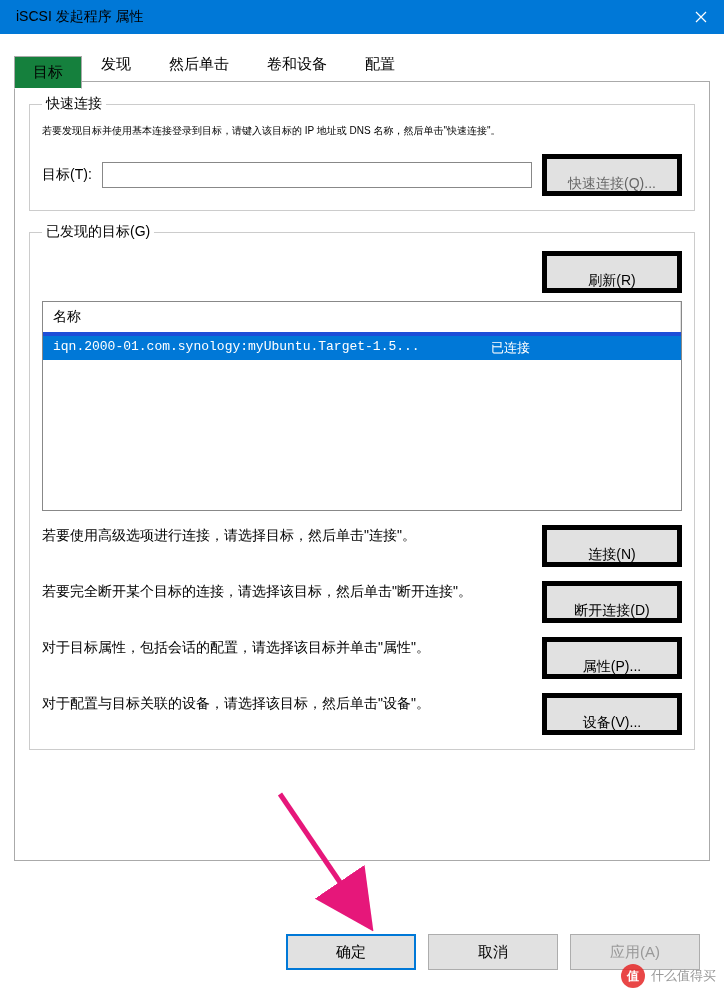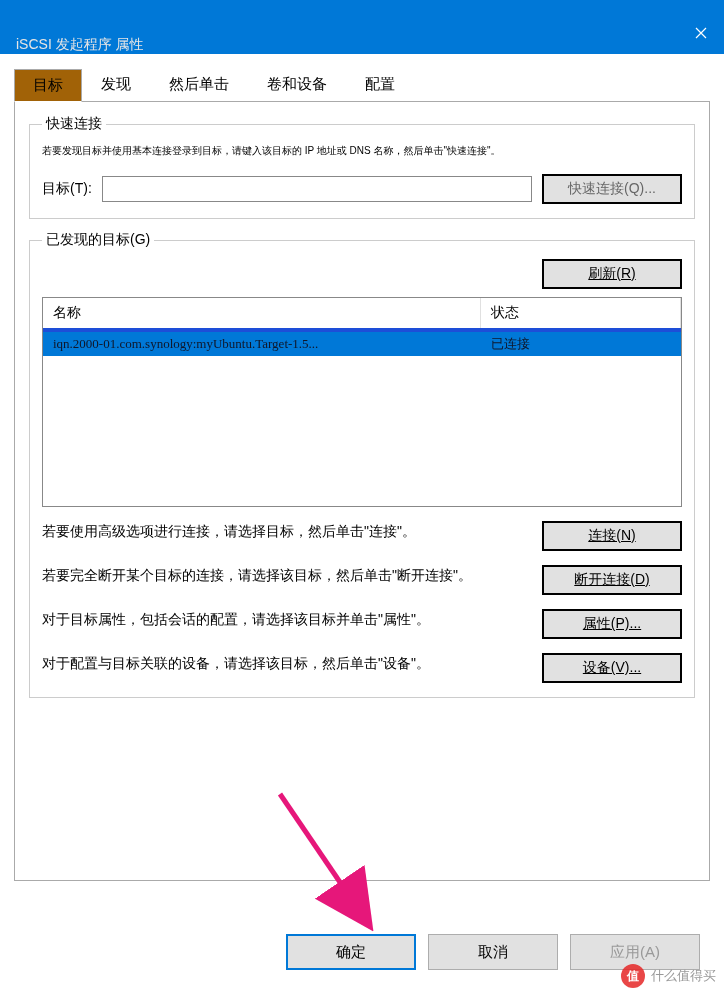--- a/index.html
+++ b/index.html
@@ -7,24 +7,24 @@
       font-family: "Microsoft YaHei", "SimSun", sans-serif;
       font-size: 13px;
       background: #fff;
       width: 724px;
       height: 994px;
       overflow: hidden;
       position: relative;
     }
     .titlebar {
       background: #0078d7;
-      color: #e5e5e5;
-      height: 54px;
-      display: flex;
-      align-items: flex-end;
+      color: #000000;
+      height: 34px;
+      display: flex;
+      align-items: center;
       padding: 0 16px;
       font-size: 14px;
       justify-content: space-between;
     }
     .close-btn {
       width: 46px;
       height: 42px;
       display: flex;
       align-items: center;
       justify-content: center;
@@ -45,22 +45,22 @@
       border: 1px solid transparent;
       border-bottom: none;
       font-size: 15px;
       cursor: pointer;
       background: #fff;
     }
     .tab.active {
       border-color: #aaa;
       border-bottom: 1px solid #fff;
       position: relative;
-      top: 1px;
-      background: #a16207;
+      top: 8px;
+      background: #15803d;
     }
     .tab-panel {
       border: 1px solid #aaa;
       border-top: none;
       padding: 14px 14px 20px 14px;
       min-height: 780px;
       position: relative;
     }
     fieldset {
       border: 1px solid #ccc;
@@ -72,30 +72,30 @@
     .target-row { display: flex; align-items: center; gap: 10px; }
     .target-label { font-size: 14px; white-space: nowrap; }
     .target-input {
       flex: 1;
       height: 26px;
       border: 1px solid #888;
       padding: 2px 4px;
       font-size: 13px;
     }
     .quick-connect-btn, .win-btn {
-      height: 30px;
-      border: 2px solid #000000;
+      height: 38px;
+      border: 5px solid #000000;
       background: #e1e1e1;
-      padding: 0 12px;
+      padding: 16px 12px;
       font-size: 14px;
       cursor: pointer;
       font-family: inherit;
     }
     .quick-connect-btn { min-width: 140px; color: #666; }
-    .win-btn { min-width: 140px; text-decoration: underline; }
+    .win-btn { min-width: 140px; }
     .refresh-row { text-align: right; margin-bottom: 8px; }
     .list-view {
       border: 1px solid #888;
       height: 210px;
       background: #fff;
       overflow: hidden;
     }
     .list-header {
       display: flex;
       border-bottom: 4px solid #1d4ed8;
@@ -104,24 +104,23 @@
     .list-header-cell {
       padding: 6px 10px;
       font-size: 14px;
       border-right: 1px solid #e0e0e0;
     }
     .col-name { flex: 1; }
     .col-status { width: 200px; }
     .list-row {
       display: flex;
       background: #0078d7;
-      color: #0f172a;
-      font-family: Liberation Serif, serif;
-      font-size: 13px;
-      align-items: center;
+      color: #ffffff;
+      font-family: Liberation Mono, monospace;
+      font-size: 13px;
     }
     .list-cell { padding: 3px 10px; }
     .action-row {
       display: flex;
       align-items: flex-start;
       gap: 16px;
       margin-top: 14px;
     }
     .action-text { flex: 1; font-size: 14px; line-height: 1.5; }
     .dialog-buttons {
@@ -205,21 +204,20 @@
     </fieldset>
 
     <fieldset>
       <legend>已发现的目标(G)</legend>
       <div class="refresh-row">
         <button class="win-btn">刷新(R)</button>
       </div>
       <div class="list-view">
         <div class="list-header">
           <div class="list-header-cell col-name">名称</div>
-          <div class="list-header-cell col-status">状态</div>
         </div>
         <div class="list-row">
           <div class="list-cell col-name">iqn.2000-01.com.synology:myUbuntu.Target-1.5...</div>
           <div class="list-cell col-status">已连接</div>
         </div>
       </div>
 
       <div class="action-row">
         <div class="action-text">若要使用高级选项进行连接，请选择目标，然后单击"连接"。</div>
         <button class="win-btn">连接(N)</button>

